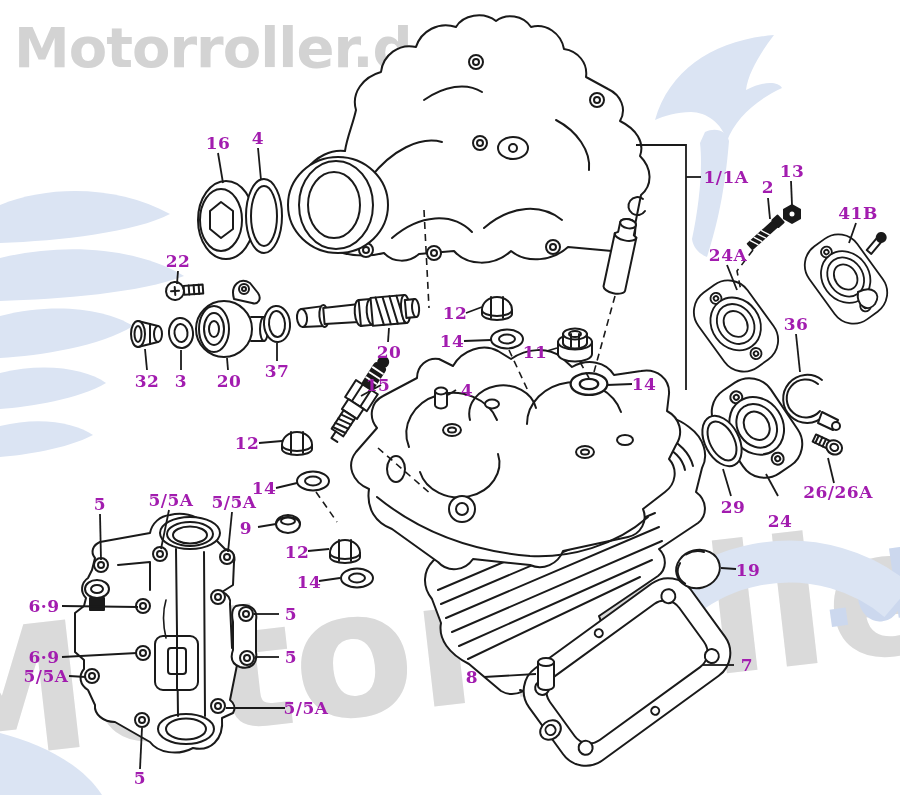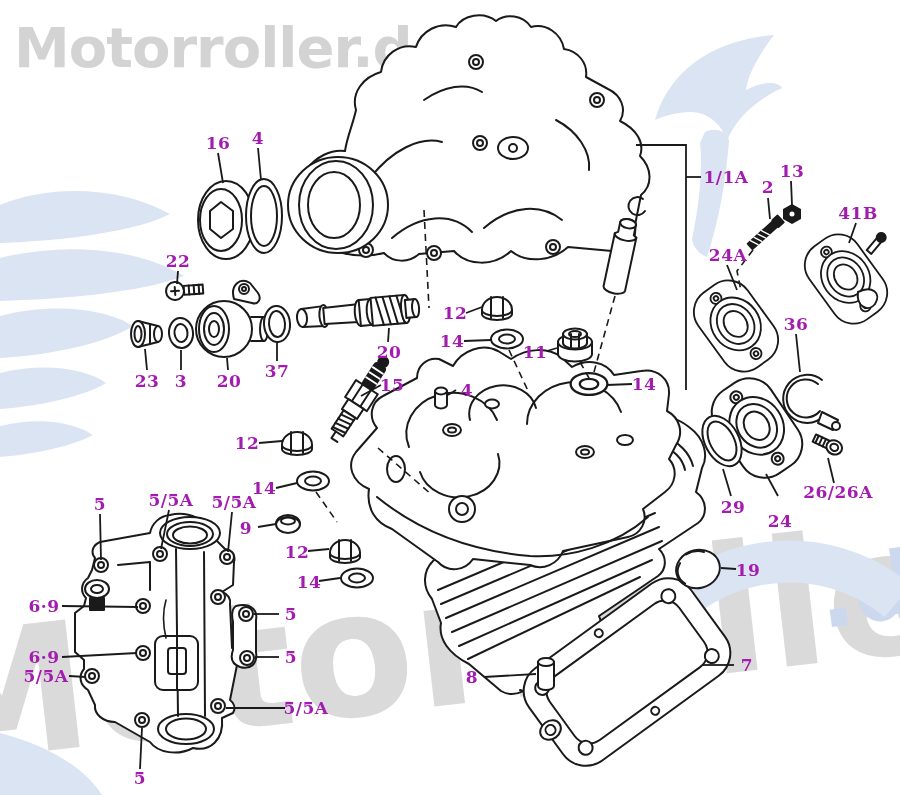--- a/index.html
+++ b/index.html
@@ -380,26 +380,26 @@
       <line x1="378" y1="448" x2="432" y2="495"></line>
       <line x1="316" y1="492" x2="337" y2="522"></line>
       <line x1="509" y1="350" x2="529" y2="393"></line>
       <line x1="580" y1="362" x2="589" y2="378"></line>
     </g>
   </svg>
 
   <div class="lbl" style="left:218px;top:143px">16</div>
   <div class="lbl" style="left:258px;top:138px">4</div>
   <div class="lbl" style="left:178px;top:261px">22</div>
-  <div class="lbl" style="left:147px;top:381px">23</div>
+  <div class="lbl" style="left:147px;top:381px">32</div>
   <div class="lbl" style="left:181px;top:381px">3</div>
   <div class="lbl" style="left:229px;top:381px">20</div>
   <div class="lbl" style="left:277px;top:371px">37</div>
   <div class="lbl" style="left:389px;top:352px">20</div>
-  <div class="lbl" style="left:392px;top:385px">15</div>
+  <div class="lbl" style="left:378px;top:385px">15</div>
   <div class="lbl" style="left:247px;top:443px">12</div>
   <div class="lbl" style="left:264px;top:488px">14</div>
   <div class="lbl" style="left:455px;top:313px">12</div>
   <div class="lbl" style="left:452px;top:341px">14</div>
   <div class="lbl" style="left:535px;top:352px">11</div>
   <div class="lbl" style="left:644px;top:384px">14</div>
   <div class="lbl" style="left:467px;top:390px">4</div>
   <div class="lbl" style="left:726px;top:177px">1/1A</div>
   <div class="lbl" style="left:768px;top:187px">2</div>
   <div class="lbl" style="left:792px;top:171px">13</div>

